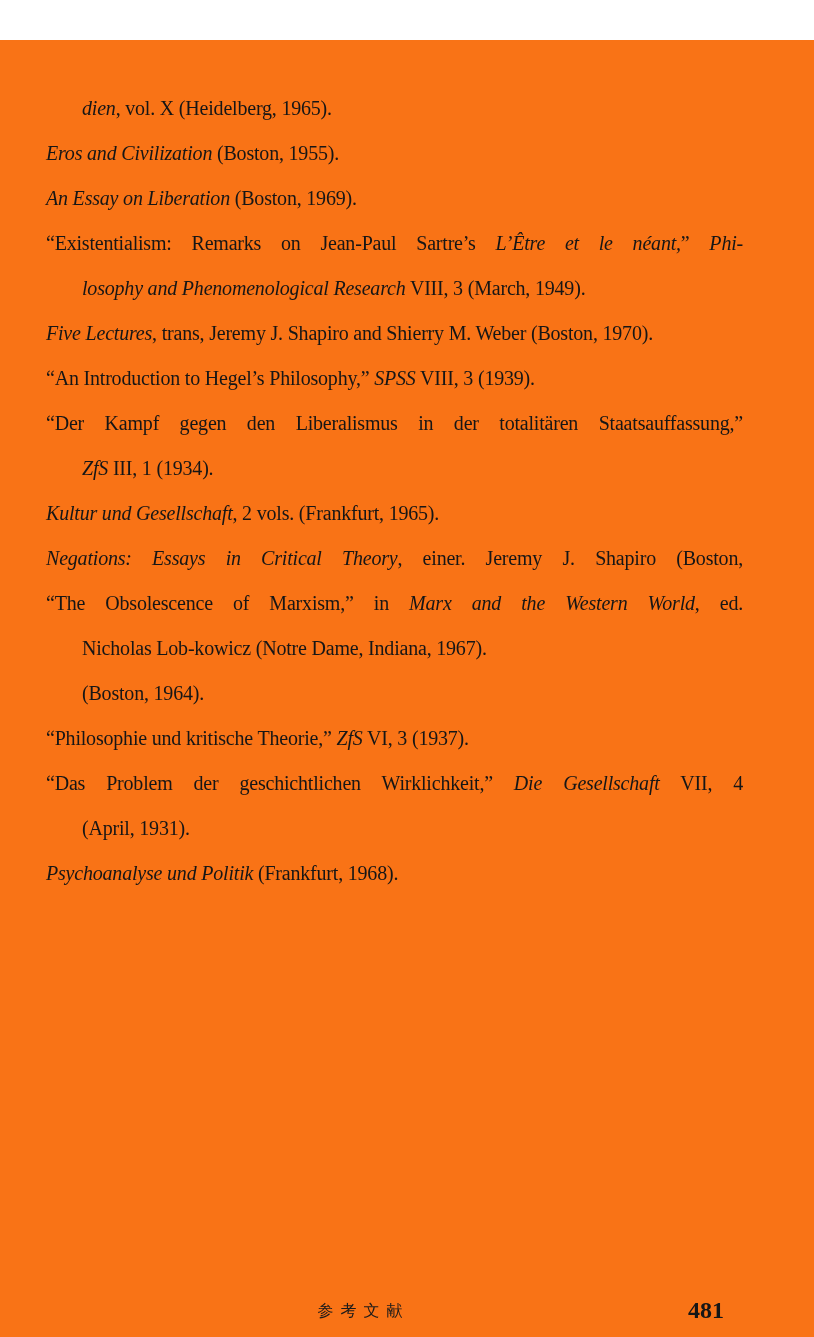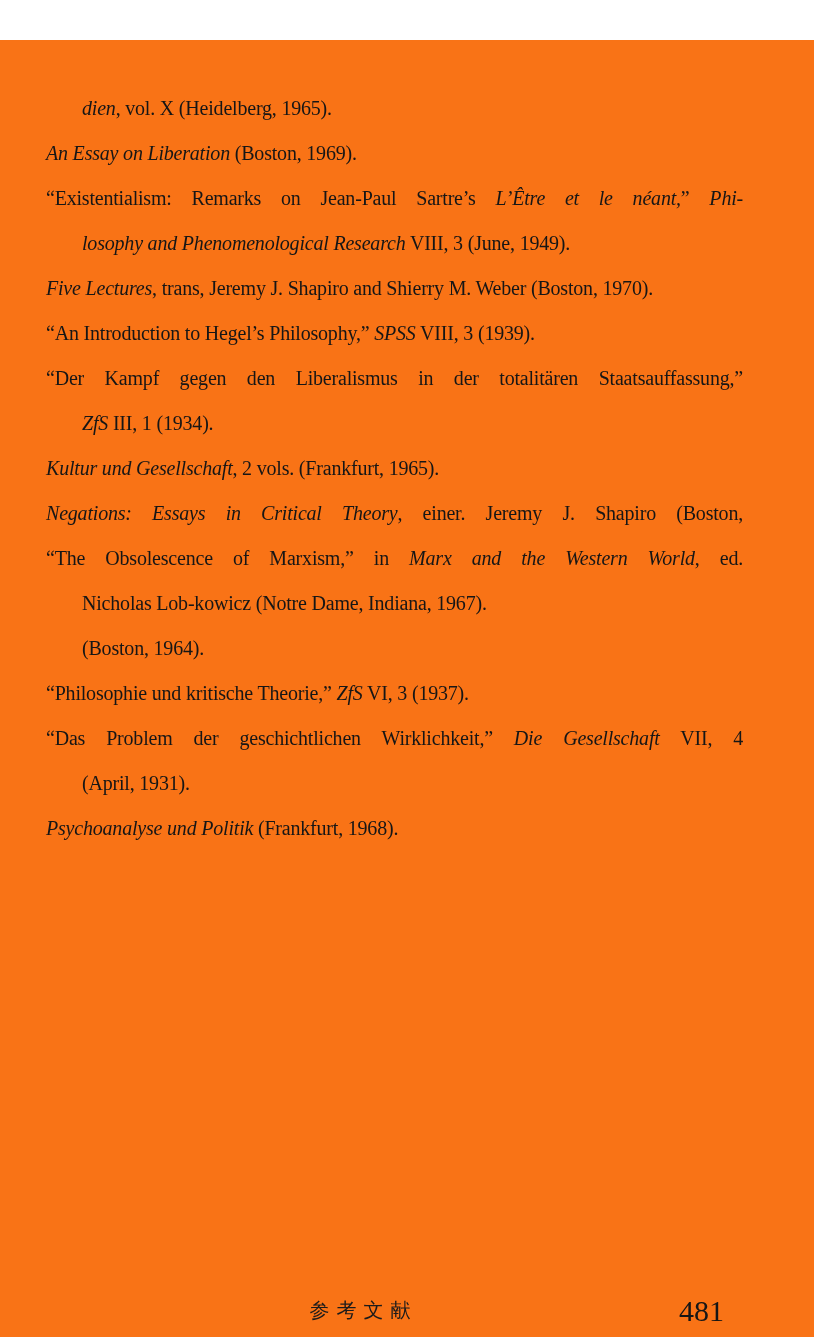--- a/index.html
+++ b/index.html
@@ -39,46 +39,50 @@
   .footer {
     position: absolute;
     left: 46px; top: 1248px;
     width: 697px; height: 45px;
     line-height: 45px;
   }
   .section-label {
     position: absolute;
     left: 50%;
     transform: translateX(calc(-50% - 31px));
-    font-size: 20px;
+    font-size: 16px;
     letter-spacing: 7px;
     color: #1b1b1b;
     white-space: nowrap;
   }
   .page-number {
     position: absolute;
     right: 19px;
-    font-size: 30px;
+    font-size: 24px;
     color: #161616;
+    font-weight: bold;
   }
 </style>
 </head>
 <body>
 
 <div class="page">
   <div class="content" id="bibliography">
       <div class="entry">
         <div class="line indent"><span class="it">dien</span><span class="rm">, vol. X (Heidelberg, 1965).</span></div>
       </div>
       <div class="entry">
+        <div class="line"><span class="it">Eros and Civilization</span><span class="rm"> (Boston, 1955).</span></div>
+      </div>
+      <div class="entry">
         <div class="line"><span class="it">An Essay on Liberation</span><span class="rm"> (Boston, 1969).</span></div>
       </div>
       <div class="entry">
         <div class="line justify"><span class="rm">“Existentialism: Remarks on Jean-Paul Sartre’s </span><span class="it">L’Être et le néant,</span><span class="rm">” </span><span class="it">Phi-</span></div>
-        <div class="line indent"><span class="it">losophy and Phenomenological Research</span><span class="rm"> VIII, 3 (June, 1949).</span></div>
+        <div class="line indent"><span class="it">losophy and Phenomenological Research</span><span class="rm"> VIII, 3 (March, 1949).</span></div>
       </div>
       <div class="entry">
         <div class="line"><span class="it">Five Lectures</span><span class="rm">, trans, Jeremy J. Shapiro and Shierry M. Weber (Boston, 1970).</span></div>
       </div>
       <div class="entry">
         <div class="line"><span class="rm">“An Introduction to Hegel’s Philosophy,” </span><span class="it">SPSS</span><span class="rm"> VIII, 3 (1939).</span></div>
       </div>
       <div class="entry">
         <div class="line justify"><span class="rm">“Der Kampf gegen den Liberalismus in der totalitären Staatsauffassung,”</span></div>
         <div class="line indent"><span class="it">ZfS</span><span class="rm"> III, 1 (1934).</span></div>

